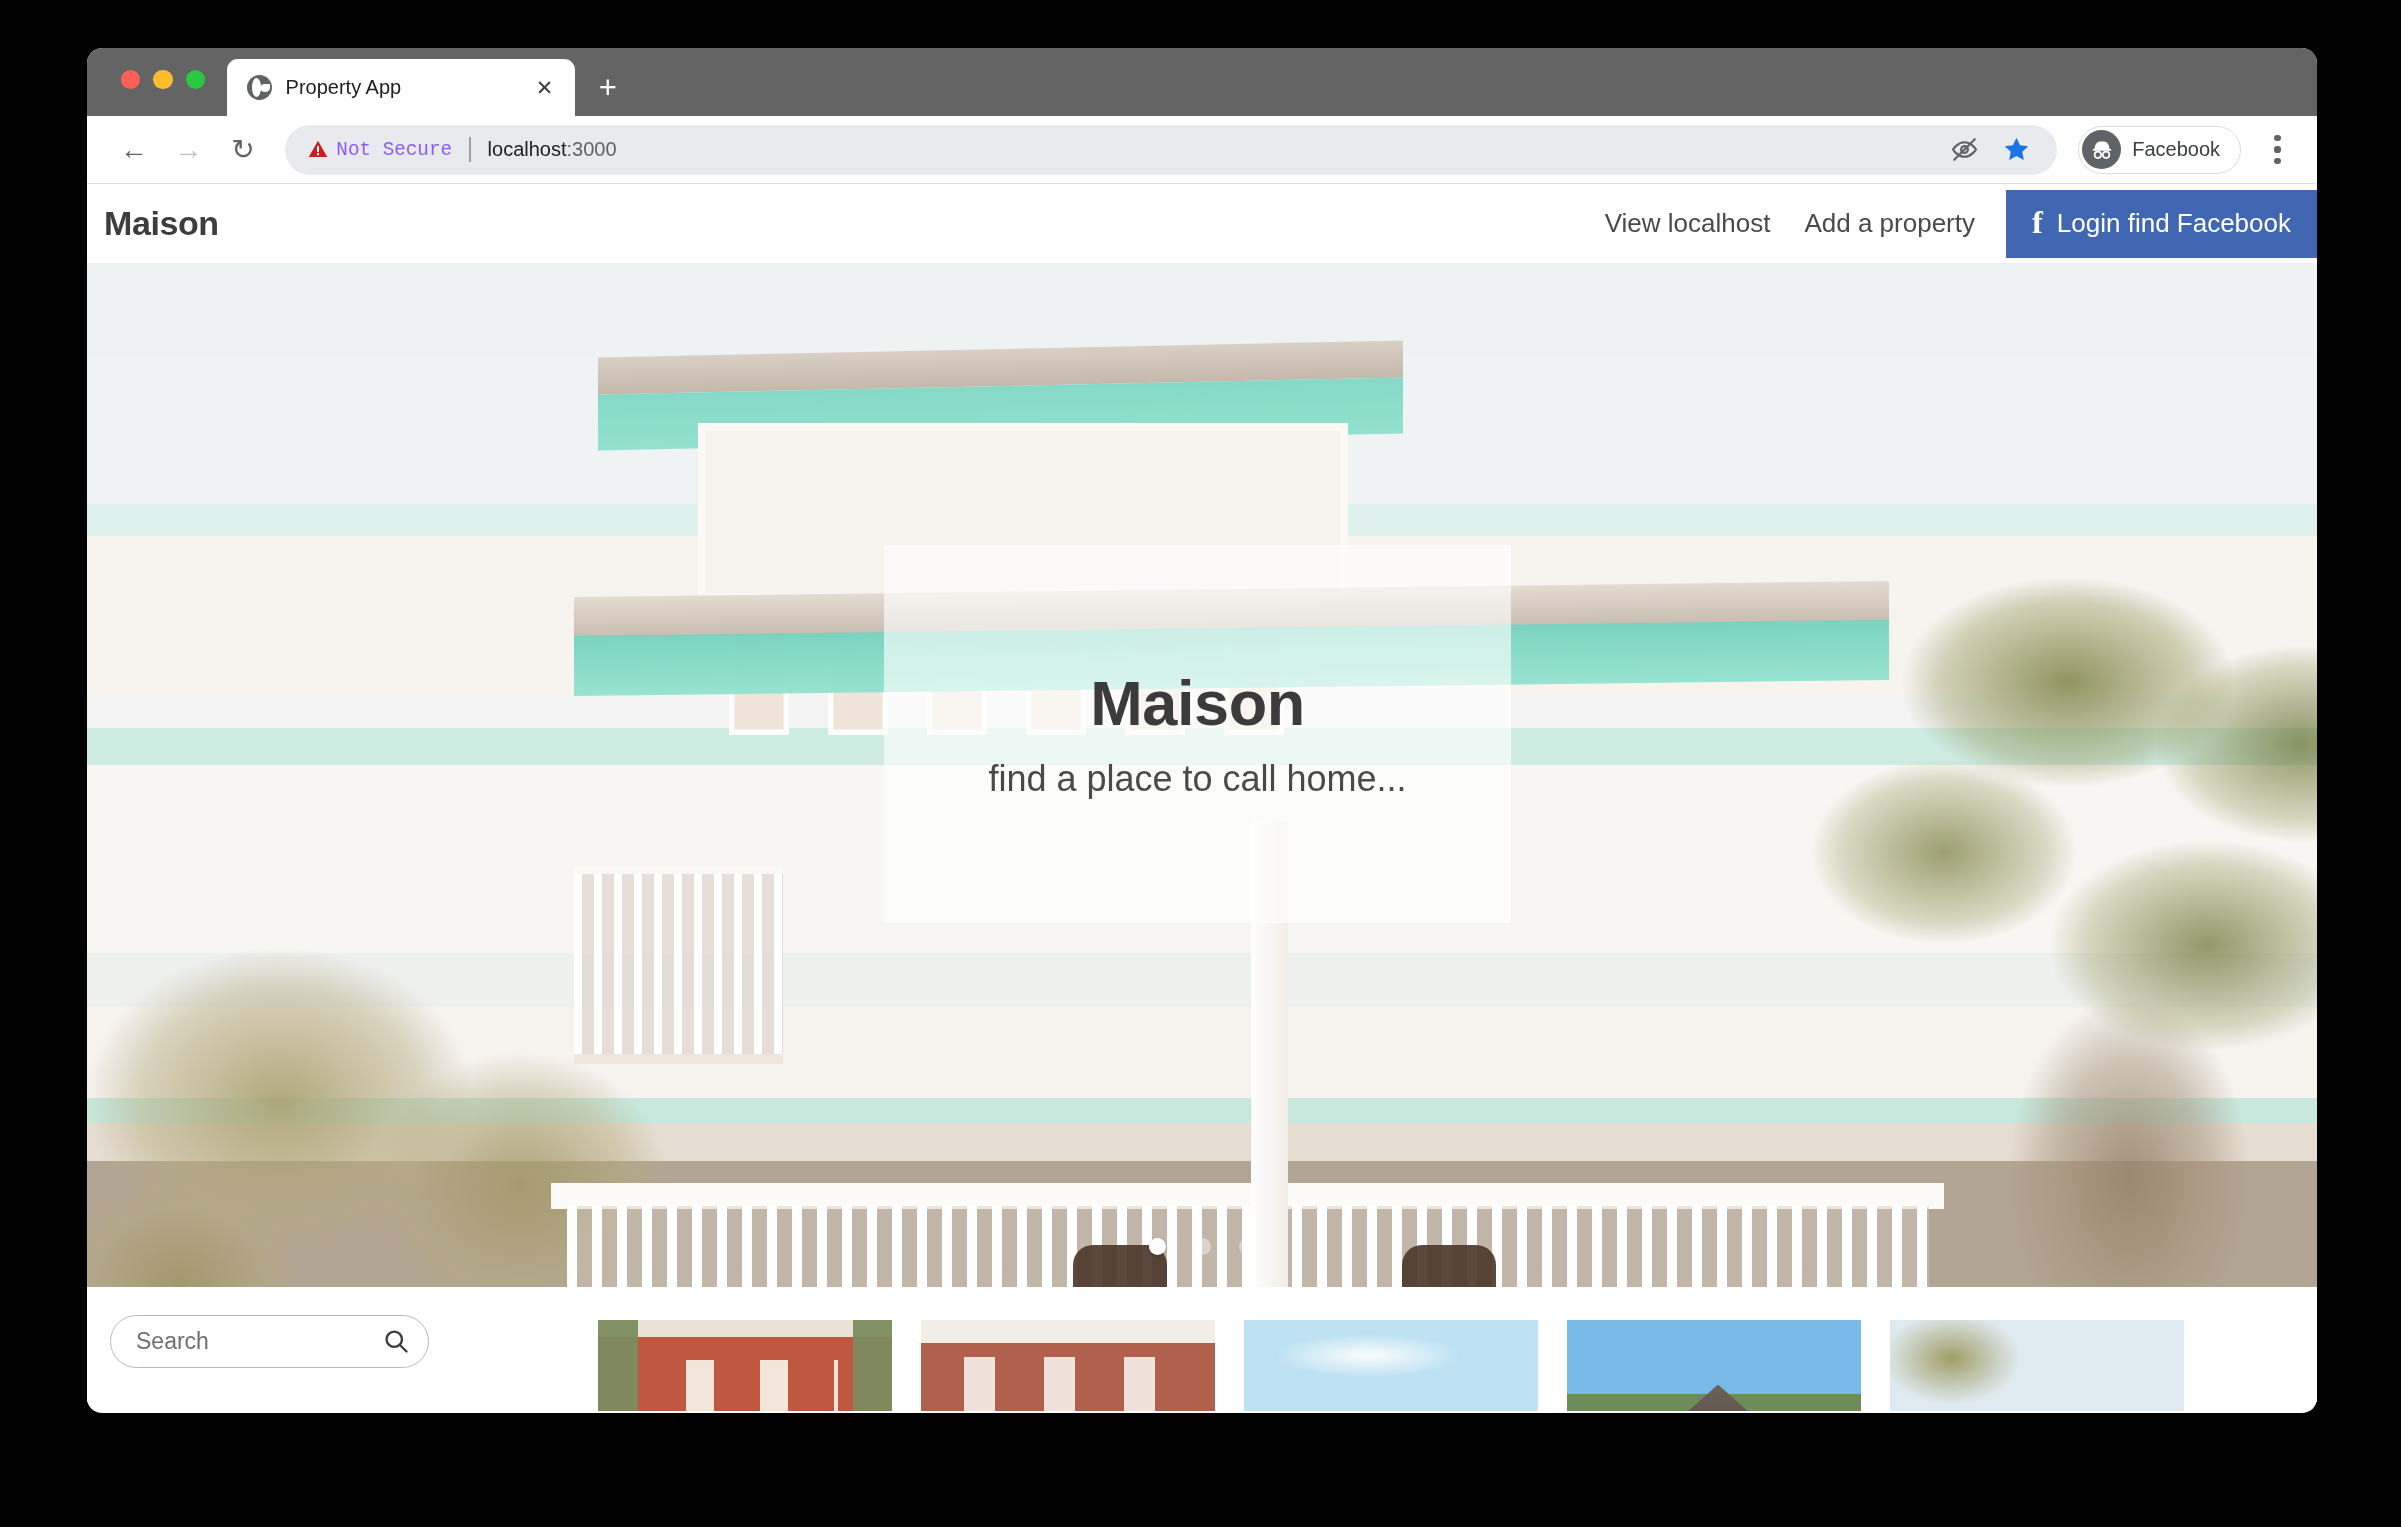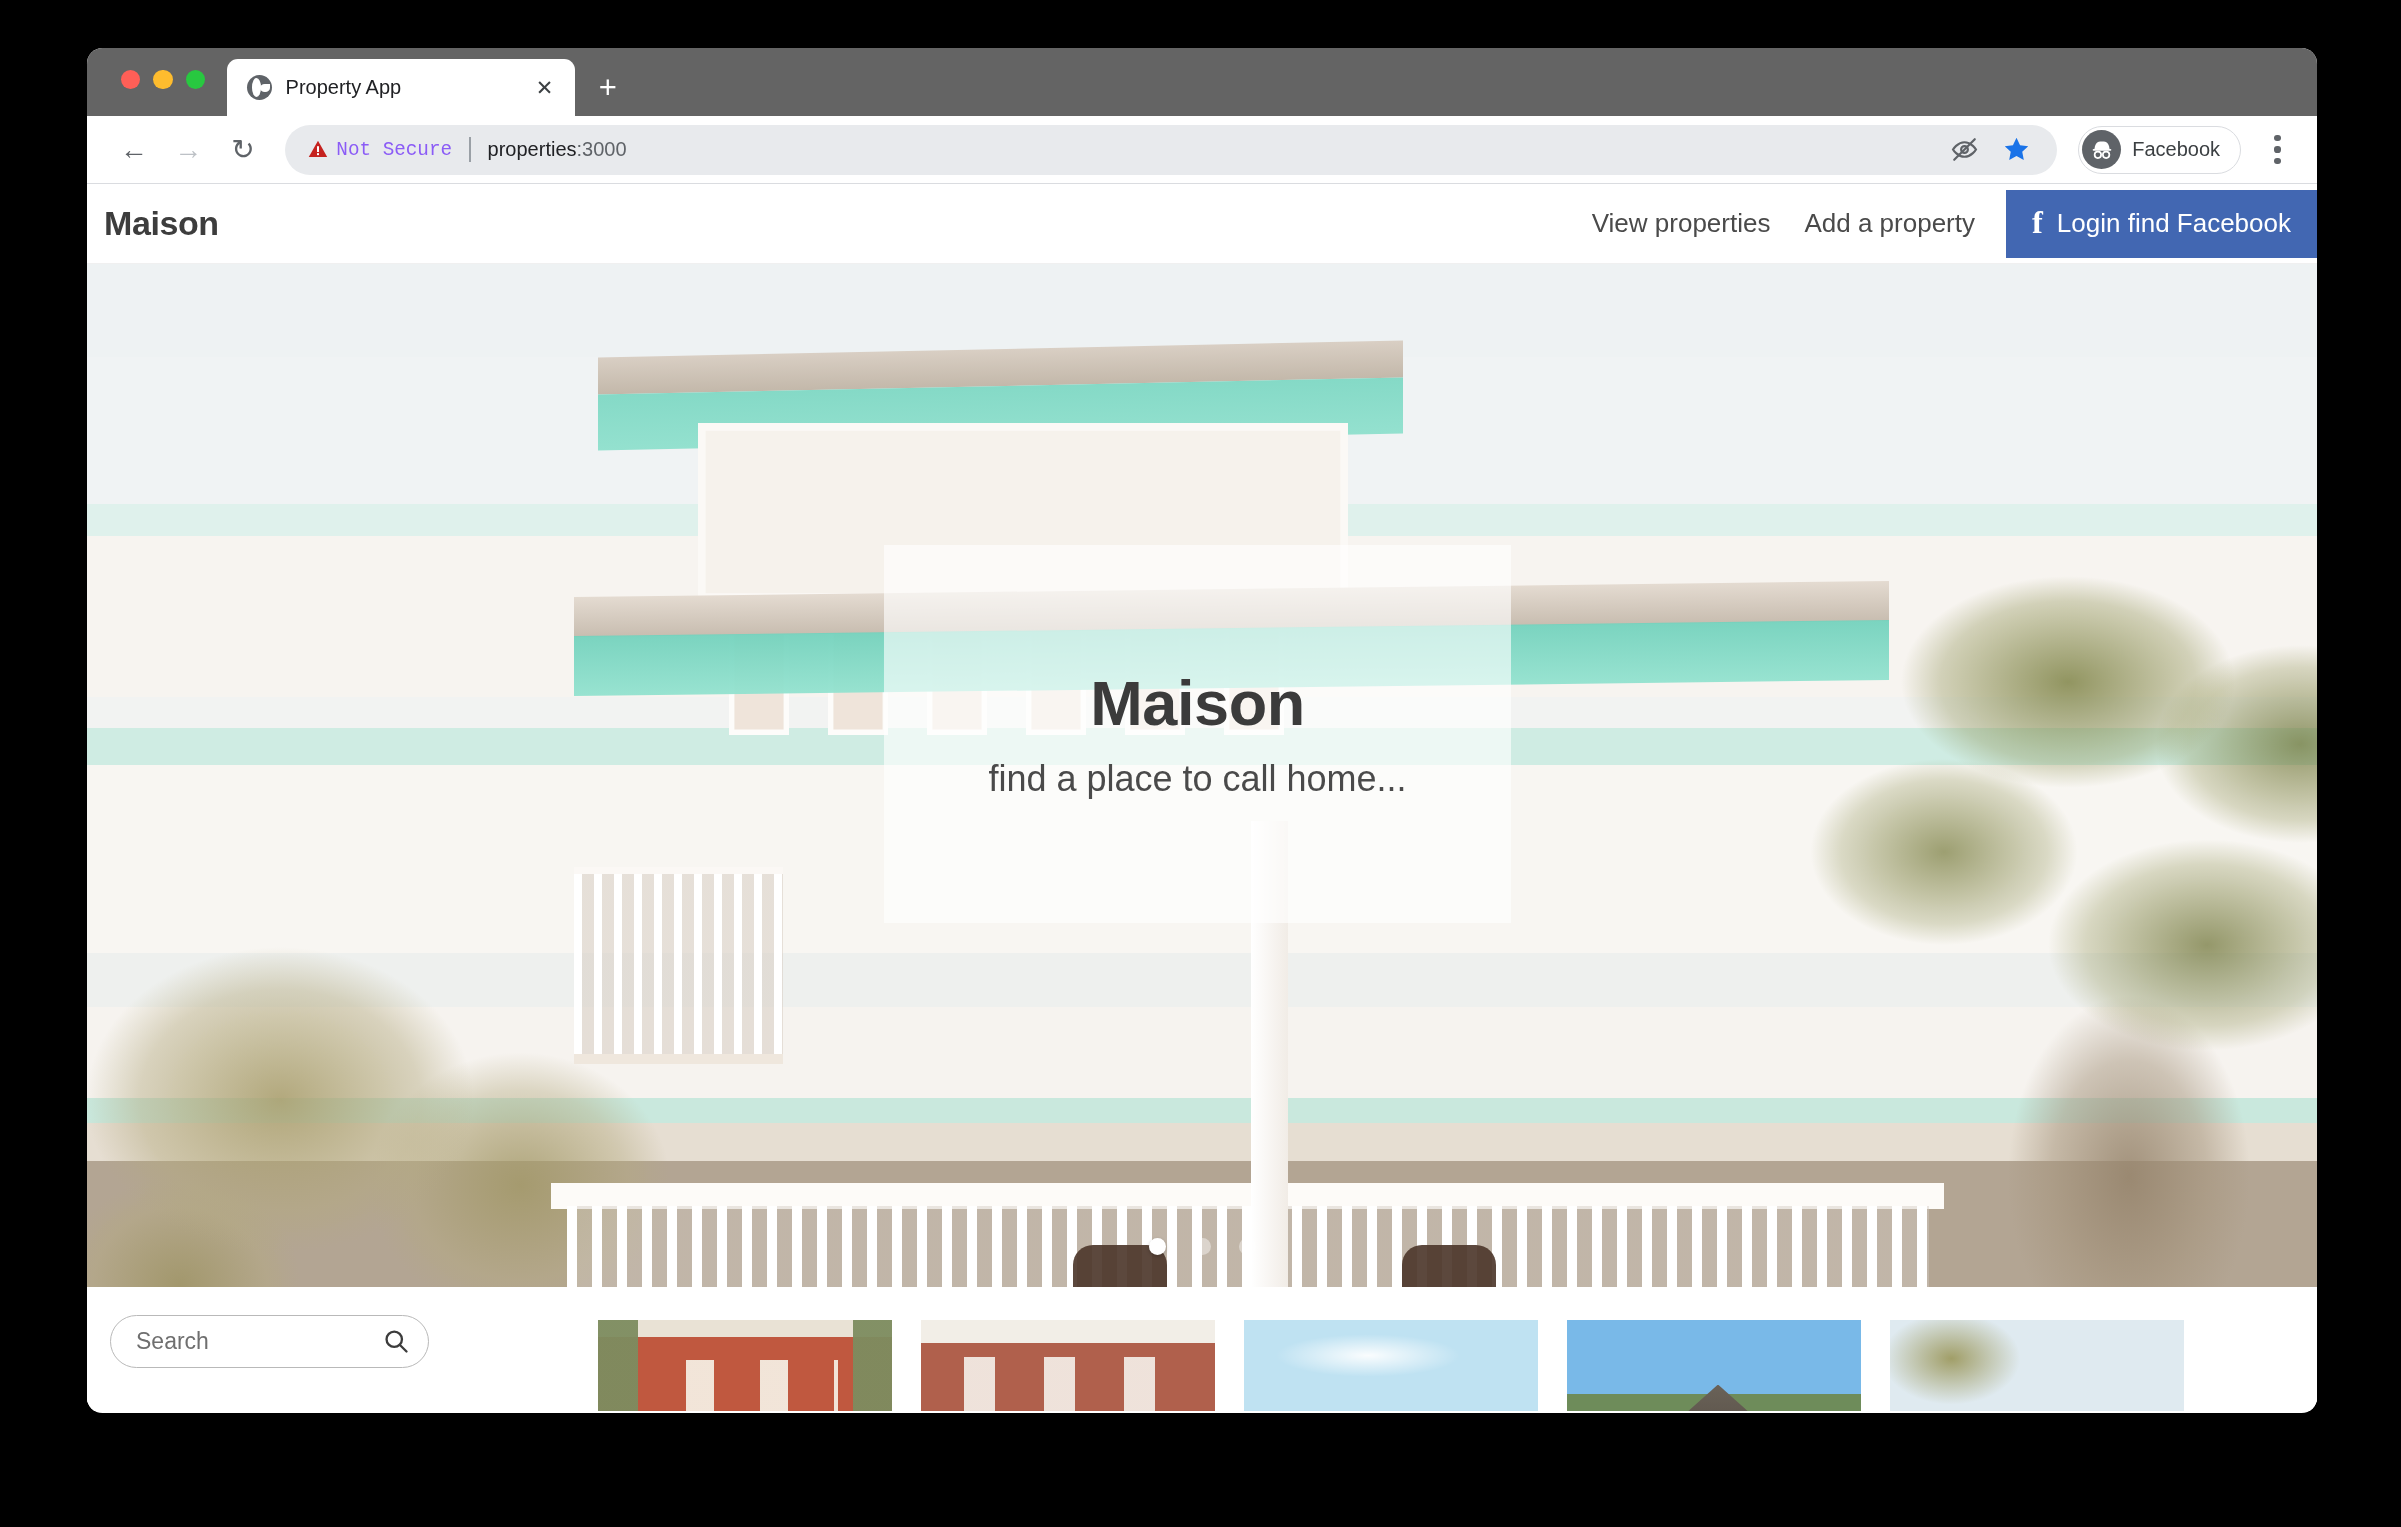--- a/index.html
+++ b/index.html
@@ -515,21 +515,21 @@
         <span id="warn-icon">
           <svg width="20" height="18.6" viewBox="0 0 26 24">
             <path d="M13 1 L25 22 L1 22 Z" fill="#c5221f"></path>
             <rect x="11.7" y="8" width="2.6" height="7.5" fill="#ffffff"></rect>
             <rect x="11.7" y="17" width="2.6" height="2.6" fill="#ffffff"></rect>
           </svg>
         </span>
         <span id="not-secure-text">Not Secure</span>
       </div>
       <div id="omnibox-sep"></div>
-      <div id="omnibox-url"><span>properties</span><span class="dim">:3000</span></div>
+      <div id="omnibox-url"><span>localhost</span><span class="dim">:3000</span></div>
 
       <div id="omnibox-right">
         <span class="omni-icon">
           <svg width="29" height="29" viewBox="0 0 24 24" fill="none" stroke="#5f6368" stroke-width="1.8" stroke-linecap="round">
             <path d="M2.5 12s3.6-6 9.5-6 9.5 6 9.5 6-3.6 6-9.5 6-9.5-6-9.5-6z"></path>
             <circle cx="12" cy="12" r="2.8"></circle>
             <line x1="3.5" y1="20.5" x2="20.5" y2="3.5"></line>
           </svg>
         </span>
         <span class="omni-icon">
@@ -557,21 +557,21 @@
         <i></i>
         <i></i>
     </div>
   </div>
 
   <div id="page">
 
     <div id="site-nav">
       <div id="brand">Maison</div>
       <div id="nav-links">
-        <a class="nav-link">View properties</a>
+        <a class="nav-link">View localhost</a>
         <a class="nav-link">Add a property</a>
         <div id="fb-login-button">
           <span id="fb-glyph">f</span>
           <span>Login find Facebook</span>
         </div>
       </div>
     </div>
 
     <div id="hero">
       <div id="hero-photo"></div>

